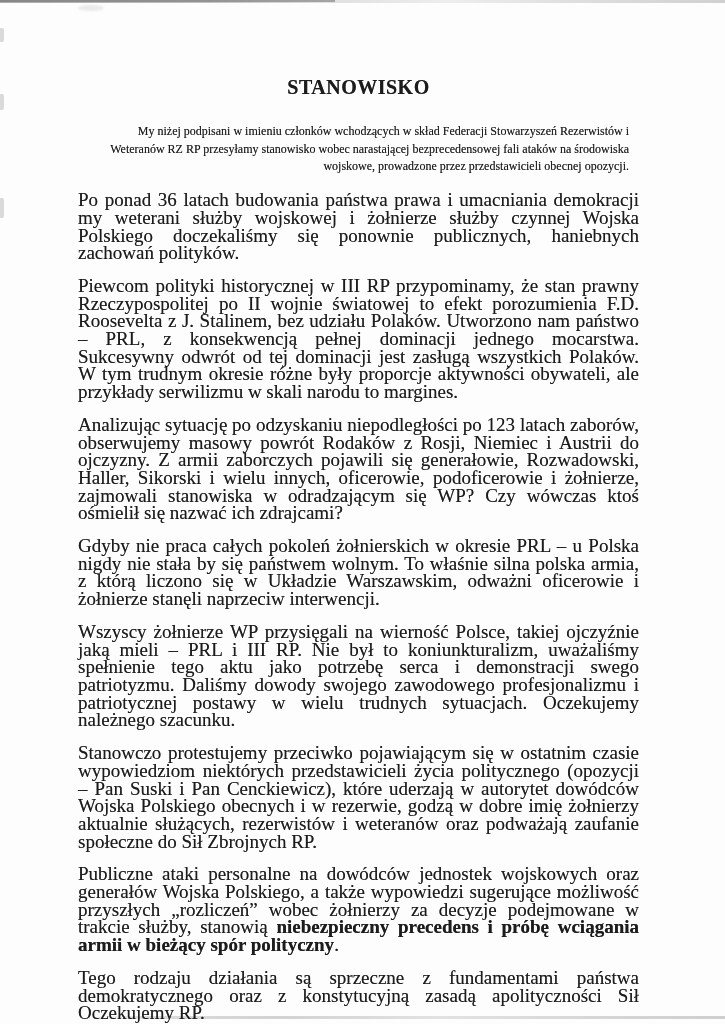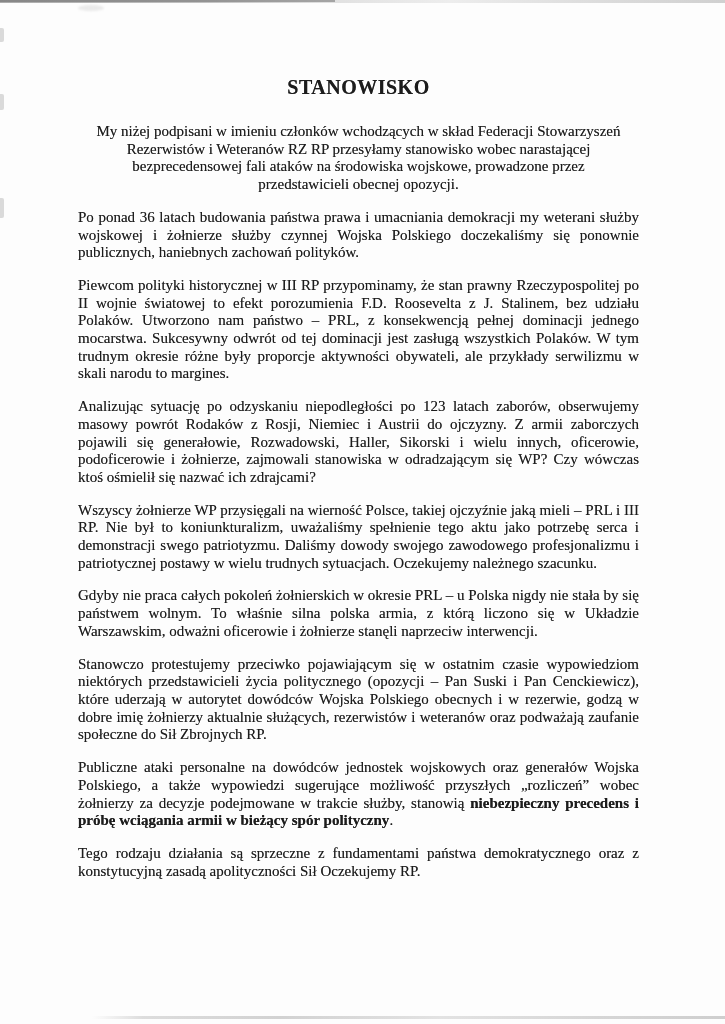--- a/index.html
+++ b/index.html
@@ -28,29 +28,29 @@
     text-align: center;
     font-size: 20px;
     font-weight: bold;
     letter-spacing: 0.5px;
     line-height: 1.1;
     text-shadow: 0 0 0.6px rgba(20,20,20,0.65);
   }
   .intro {
     margin: 0 0 15px 0;
     padding: 0 10px;
-    text-align: center;
-    font-size: 15px;
+    text-align: right;
+    font-size: 12px;
     line-height: 17.7px;
     text-shadow: 0 0 0.5px rgba(20,20,20,0.55);
   }
   .body-paragraphs .para {
     margin: 0 0 15px 0;
     text-align: justify;
-    font-size: 15px;
+    font-size: 19px;
     line-height: 17.7px;
     text-shadow: 0 0 0.5px rgba(20,20,20,0.55);
   }
   .body-paragraphs .para.justify-last {
     text-align-last: justify;
   }
   .body-paragraphs .para b {
     font-weight: bold;
     text-shadow: 0 0 0.6px rgba(20,20,20,0.7);
   }
@@ -119,21 +119,21 @@
 
   <div class="content">
     <h1 class="title">STANOWISKO</h1>
 
     <p class="intro">My niżej podpisani w imieniu członków wchodzących w skład Federacji Stowarzyszeń Rezerwistów i Weteranów RZ RP przesyłamy stanowisko wobec narastającej bezprecedensowej fali ataków na środowiska wojskowe, prowadzone przez przedstawicieli obecnej opozycji.</p>
 
     <main class="body-paragraphs">
         <p class="para"><span>Po ponad 36 latach budowania państwa prawa i umacniania demokracji my weterani służby wojskowej i żołnierze służby czynnej Wojska Polskiego doczekaliśmy się ponownie publicznych, haniebnych zachowań polityków.</span></p>
         <p class="para"><span>Piewcom polityki historycznej w III RP przypominamy, że stan prawny Rzeczypospolitej po II wojnie światowej to efekt porozumienia F.D. Roosevelta z J. Stalinem, bez udziału Polaków. Utworzono nam państwo – PRL, z konsekwencją pełnej dominacji jednego mocarstwa. Sukcesywny odwrót od tej dominacji jest zasługą wszystkich Polaków. W tym trudnym okresie różne były proporcje aktywności obywateli, ale przykłady serwilizmu w skali narodu to margines.</span></p>
         <p class="para"><span>Analizując sytuację po odzyskaniu niepodległości po 123 latach zaborów, obserwujemy masowy powrót Rodaków z Rosji, Niemiec i Austrii do ojczyzny. Z armii zaborczych pojawili się generałowie, Rozwadowski, Haller, Sikorski i wielu innych, oficerowie, podoficerowie i żołnierze, zajmowali stanowiska w odradzającym się WP? Czy wówczas ktoś ośmielił się nazwać ich zdrajcami?</span></p>
+        <p class="para"><span>Gdyby nie praca całych pokoleń żołnierskich w okresie PRL – u Polska nigdy nie stała by się państwem wolnym. To właśnie silna polska armia, z którą liczono się w Układzie Warszawskim, odważni oficerowie i żołnierze stanęli naprzeciw interwencji.</span></p>
         <p class="para"><span>Wszyscy żołnierze WP przysięgali na wierność Polsce, takiej ojczyźnie jaką mieli – PRL i III RP. Nie był to koniunkturalizm, uważaliśmy spełnienie tego aktu jako potrzebę serca i demonstracji swego patriotyzmu. Daliśmy dowody swojego zawodowego profesjonalizmu i patriotycznej postawy w wielu trudnych sytuacjach. Oczekujemy należnego szacunku.</span></p>
-        <p class="para"><span>Gdyby nie praca całych pokoleń żołnierskich w okresie PRL – u Polska nigdy nie stała by się państwem wolnym. To właśnie silna polska armia, z którą liczono się w Układzie Warszawskim, odważni oficerowie i żołnierze stanęli naprzeciw interwencji.</span></p>
         <p class="para"><span>Stanowczo protestujemy przeciwko pojawiającym się w ostatnim czasie wypowiedziom niektórych przedstawicieli życia politycznego (opozycji – Pan Suski i Pan Cenckiewicz), które uderzają w autorytet dowódców Wojska Polskiego obecnych i w rezerwie, godzą w dobre imię żołnierzy aktualnie służących, rezerwistów i weteranów oraz podważają zaufanie społeczne do Sił Zbrojnych RP.</span></p>
         <p class="para"><span>Publiczne ataki personalne na dowódców jednostek wojskowych oraz generałów Wojska Polskiego, a także wypowiedzi sugerujące możliwość przyszłych „rozliczeń” wobec żołnierzy za decyzje podejmowane w trakcie służby, stanowią </span><b>niebezpieczny precedens i próbę wciągania armii w bieżący spór polityczny</b><span>.</span></p>
         <p class="para"><span>Tego rodzaju działania są sprzeczne z fundamentami państwa demokratycznego oraz z konstytucyjną zasadą apolityczności Sił Oczekujemy RP.</span></p>
       </main>
   </div>
 
 </div>
 
 </body></html>

